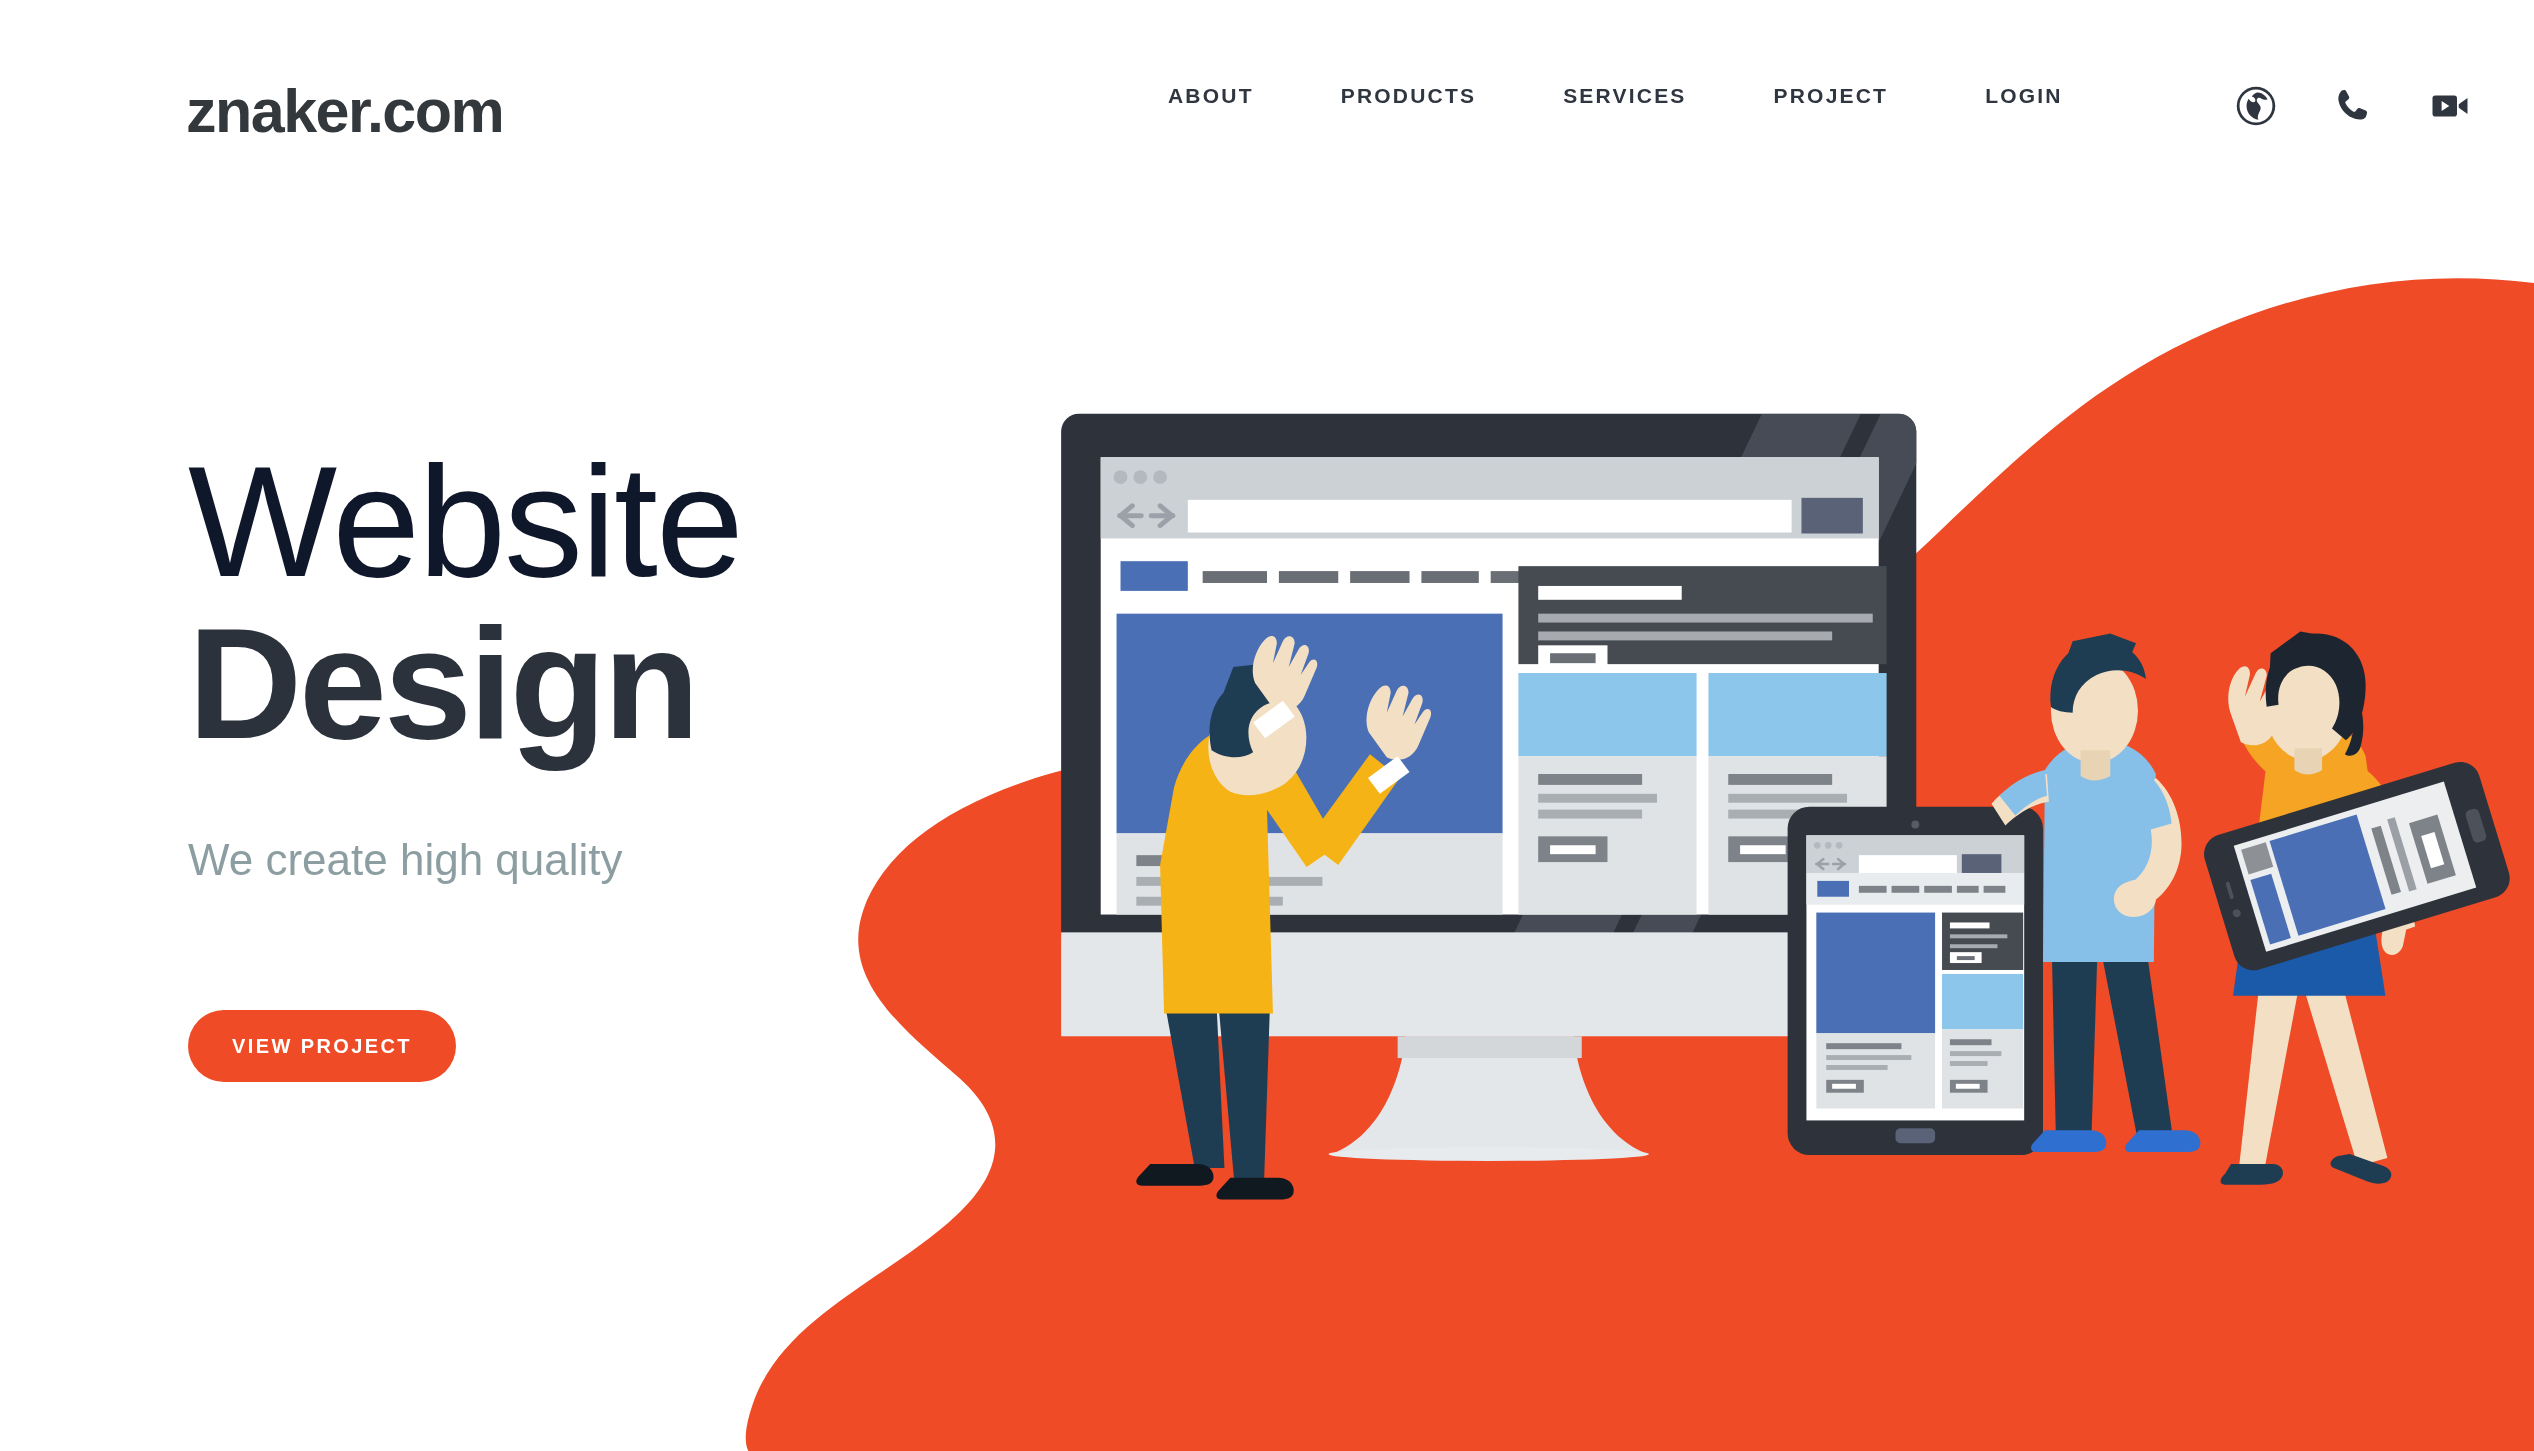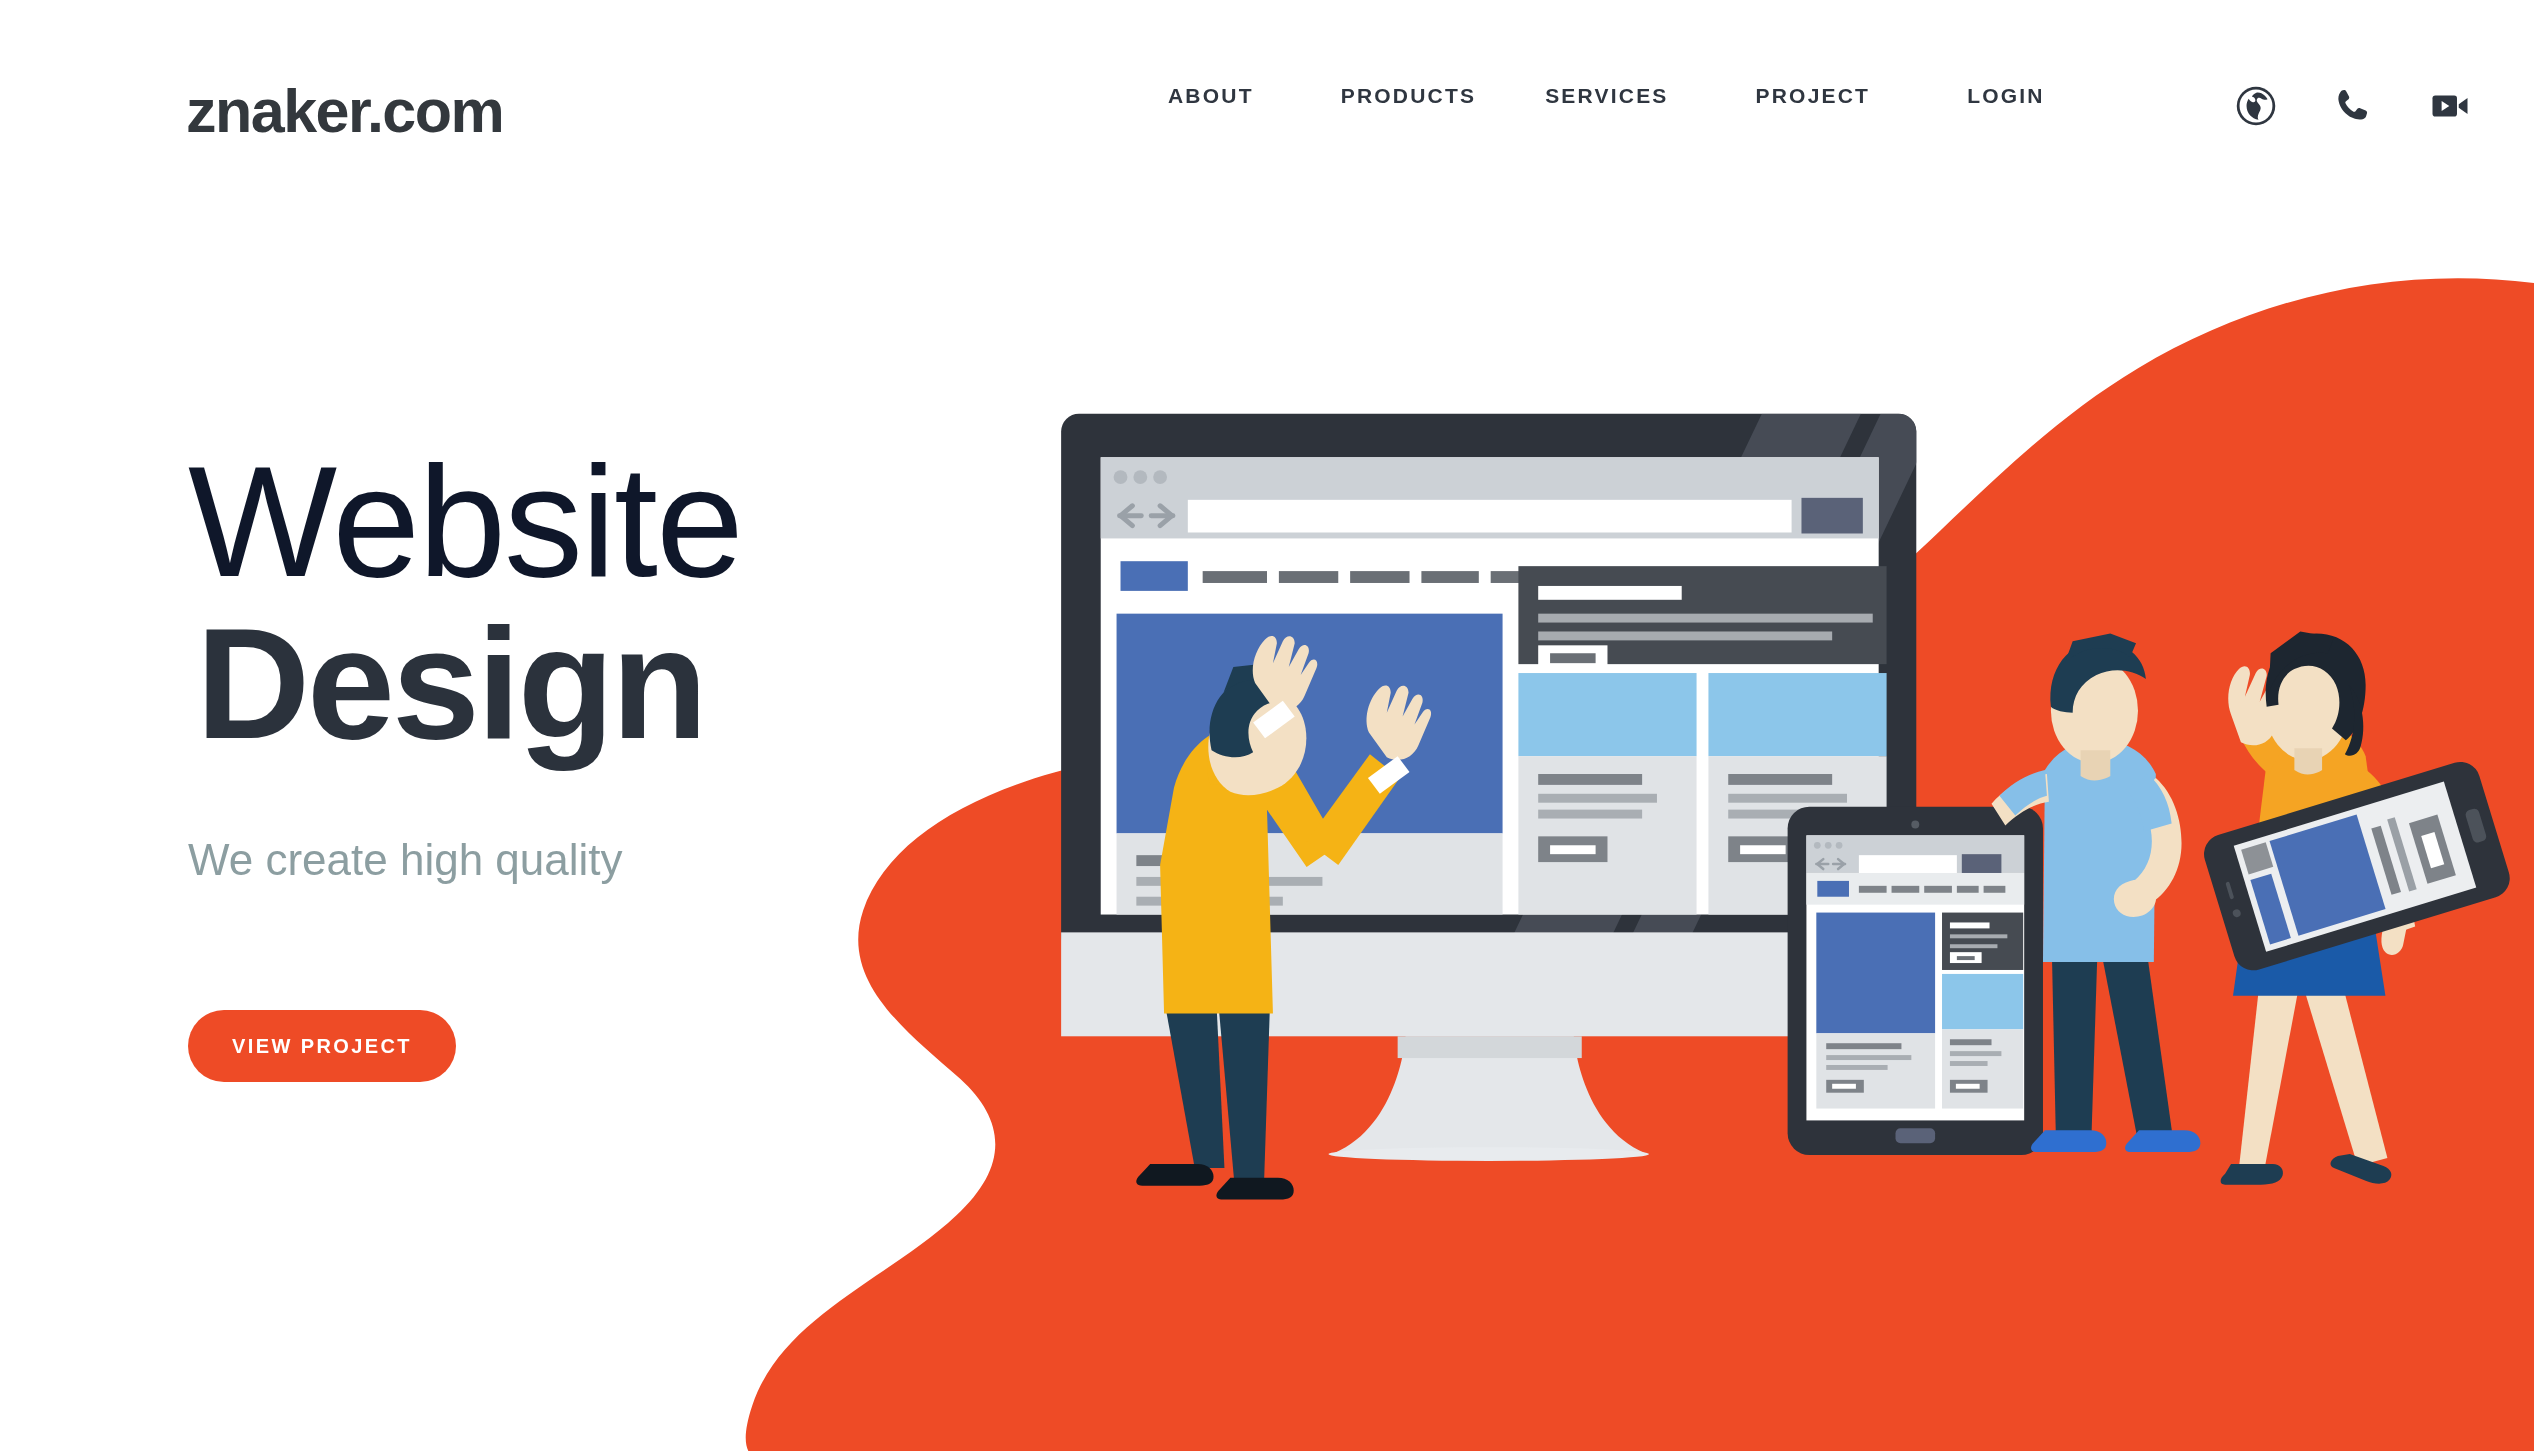--- a/index.html
+++ b/index.html
@@ -63,21 +63,21 @@
   .nav-item {
     font-size: 21px;
     font-weight: bold;
     color: #2f3640;
     letter-spacing: 2.2px;
     text-decoration: none;
     white-space: nowrap;
     cursor: pointer;
   }
   .nav-gap-1 { margin-right: 87px; }
-  .nav-gap-2 { margin-right: 69px; }
+  .nav-gap-2 { margin-right: 87px; }
   .nav-gap-3 { margin-right: 87px; text-align: center; }
   .nav-gap-4 { margin-right: 97px; }
 
   .header-icons {
     position: absolute;
     left: 2233px;
     top: 83px;
     display: flex;
     align-items: center;
     gap: 51px;
@@ -106,21 +106,21 @@
     line-height: 0.95;
     letter-spacing: -2px;
     margin: 0;
   }
   .headline-bold {
     font-size: 158px;
     font-weight: bold;
     color: #2b323c;
     line-height: 1.0;
     letter-spacing: -3px;
-    margin: 8px;
+    margin: 0;
     margin-top: 8px;
   }
   .subhead {
     margin-top: 69px;
     font-size: 44px;
     color: #8c9ea1;
     line-height: 1.32;
     font-weight: 400;
     max-width: 614px;
   }

